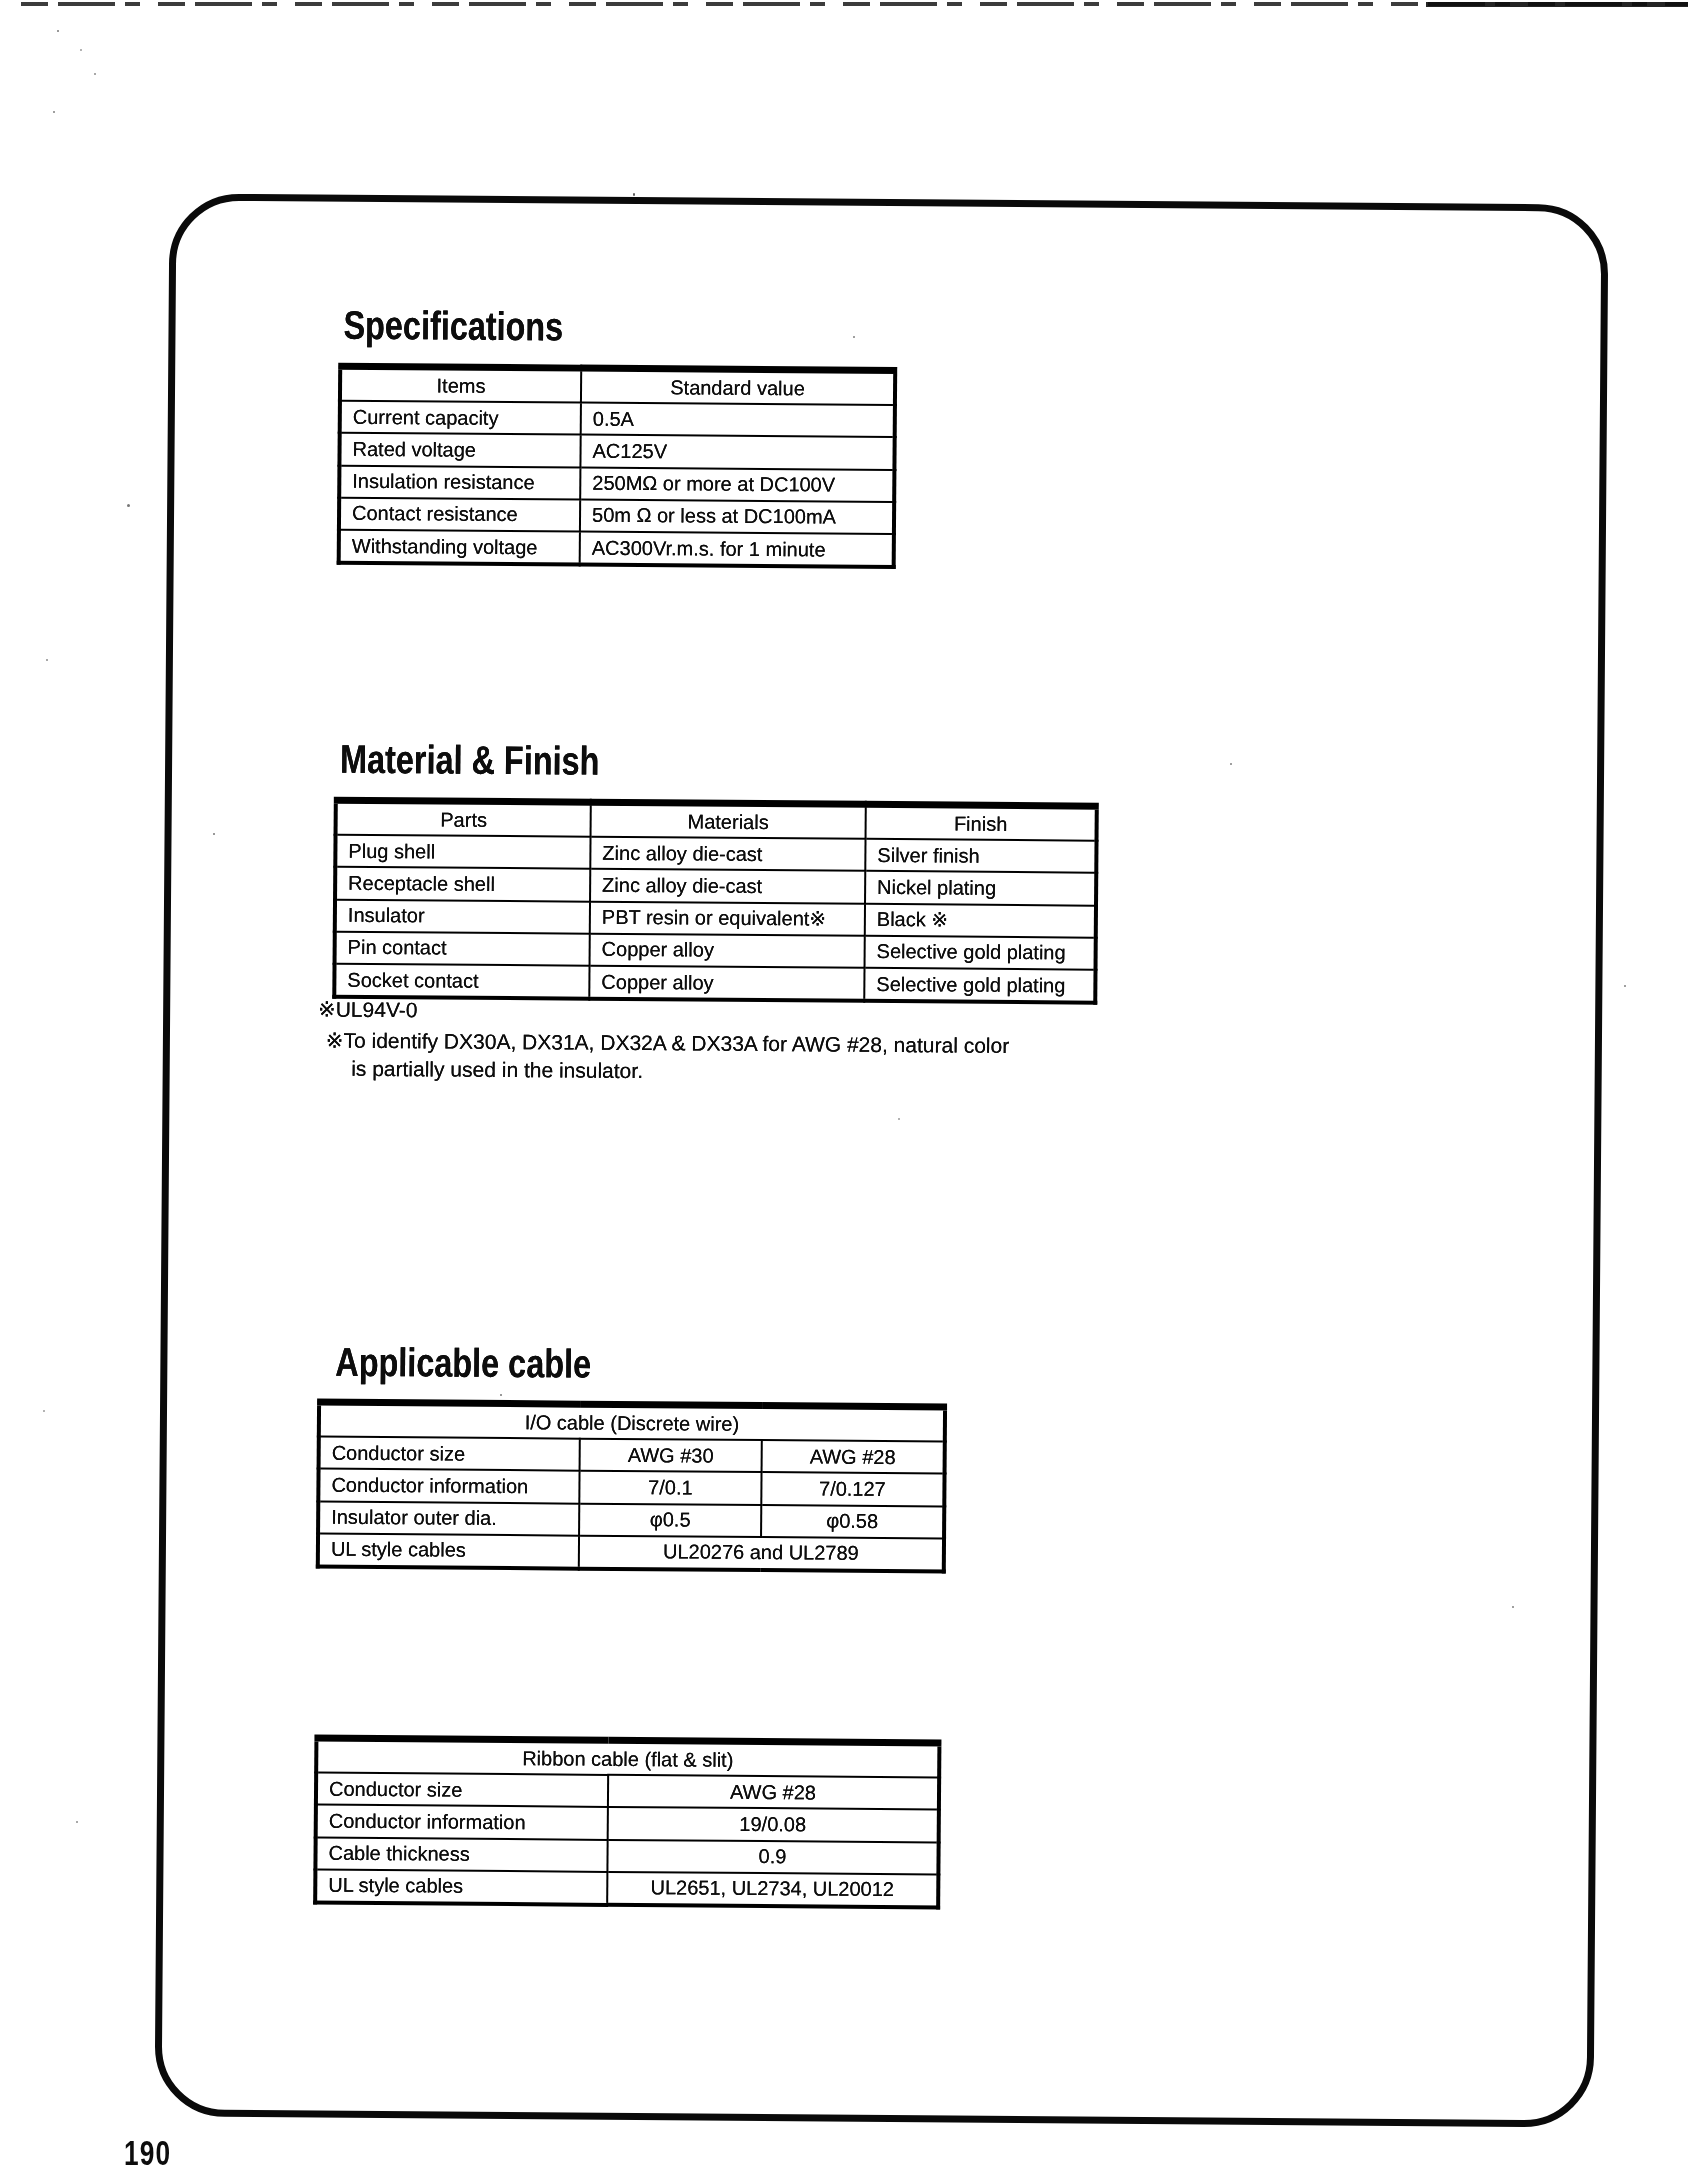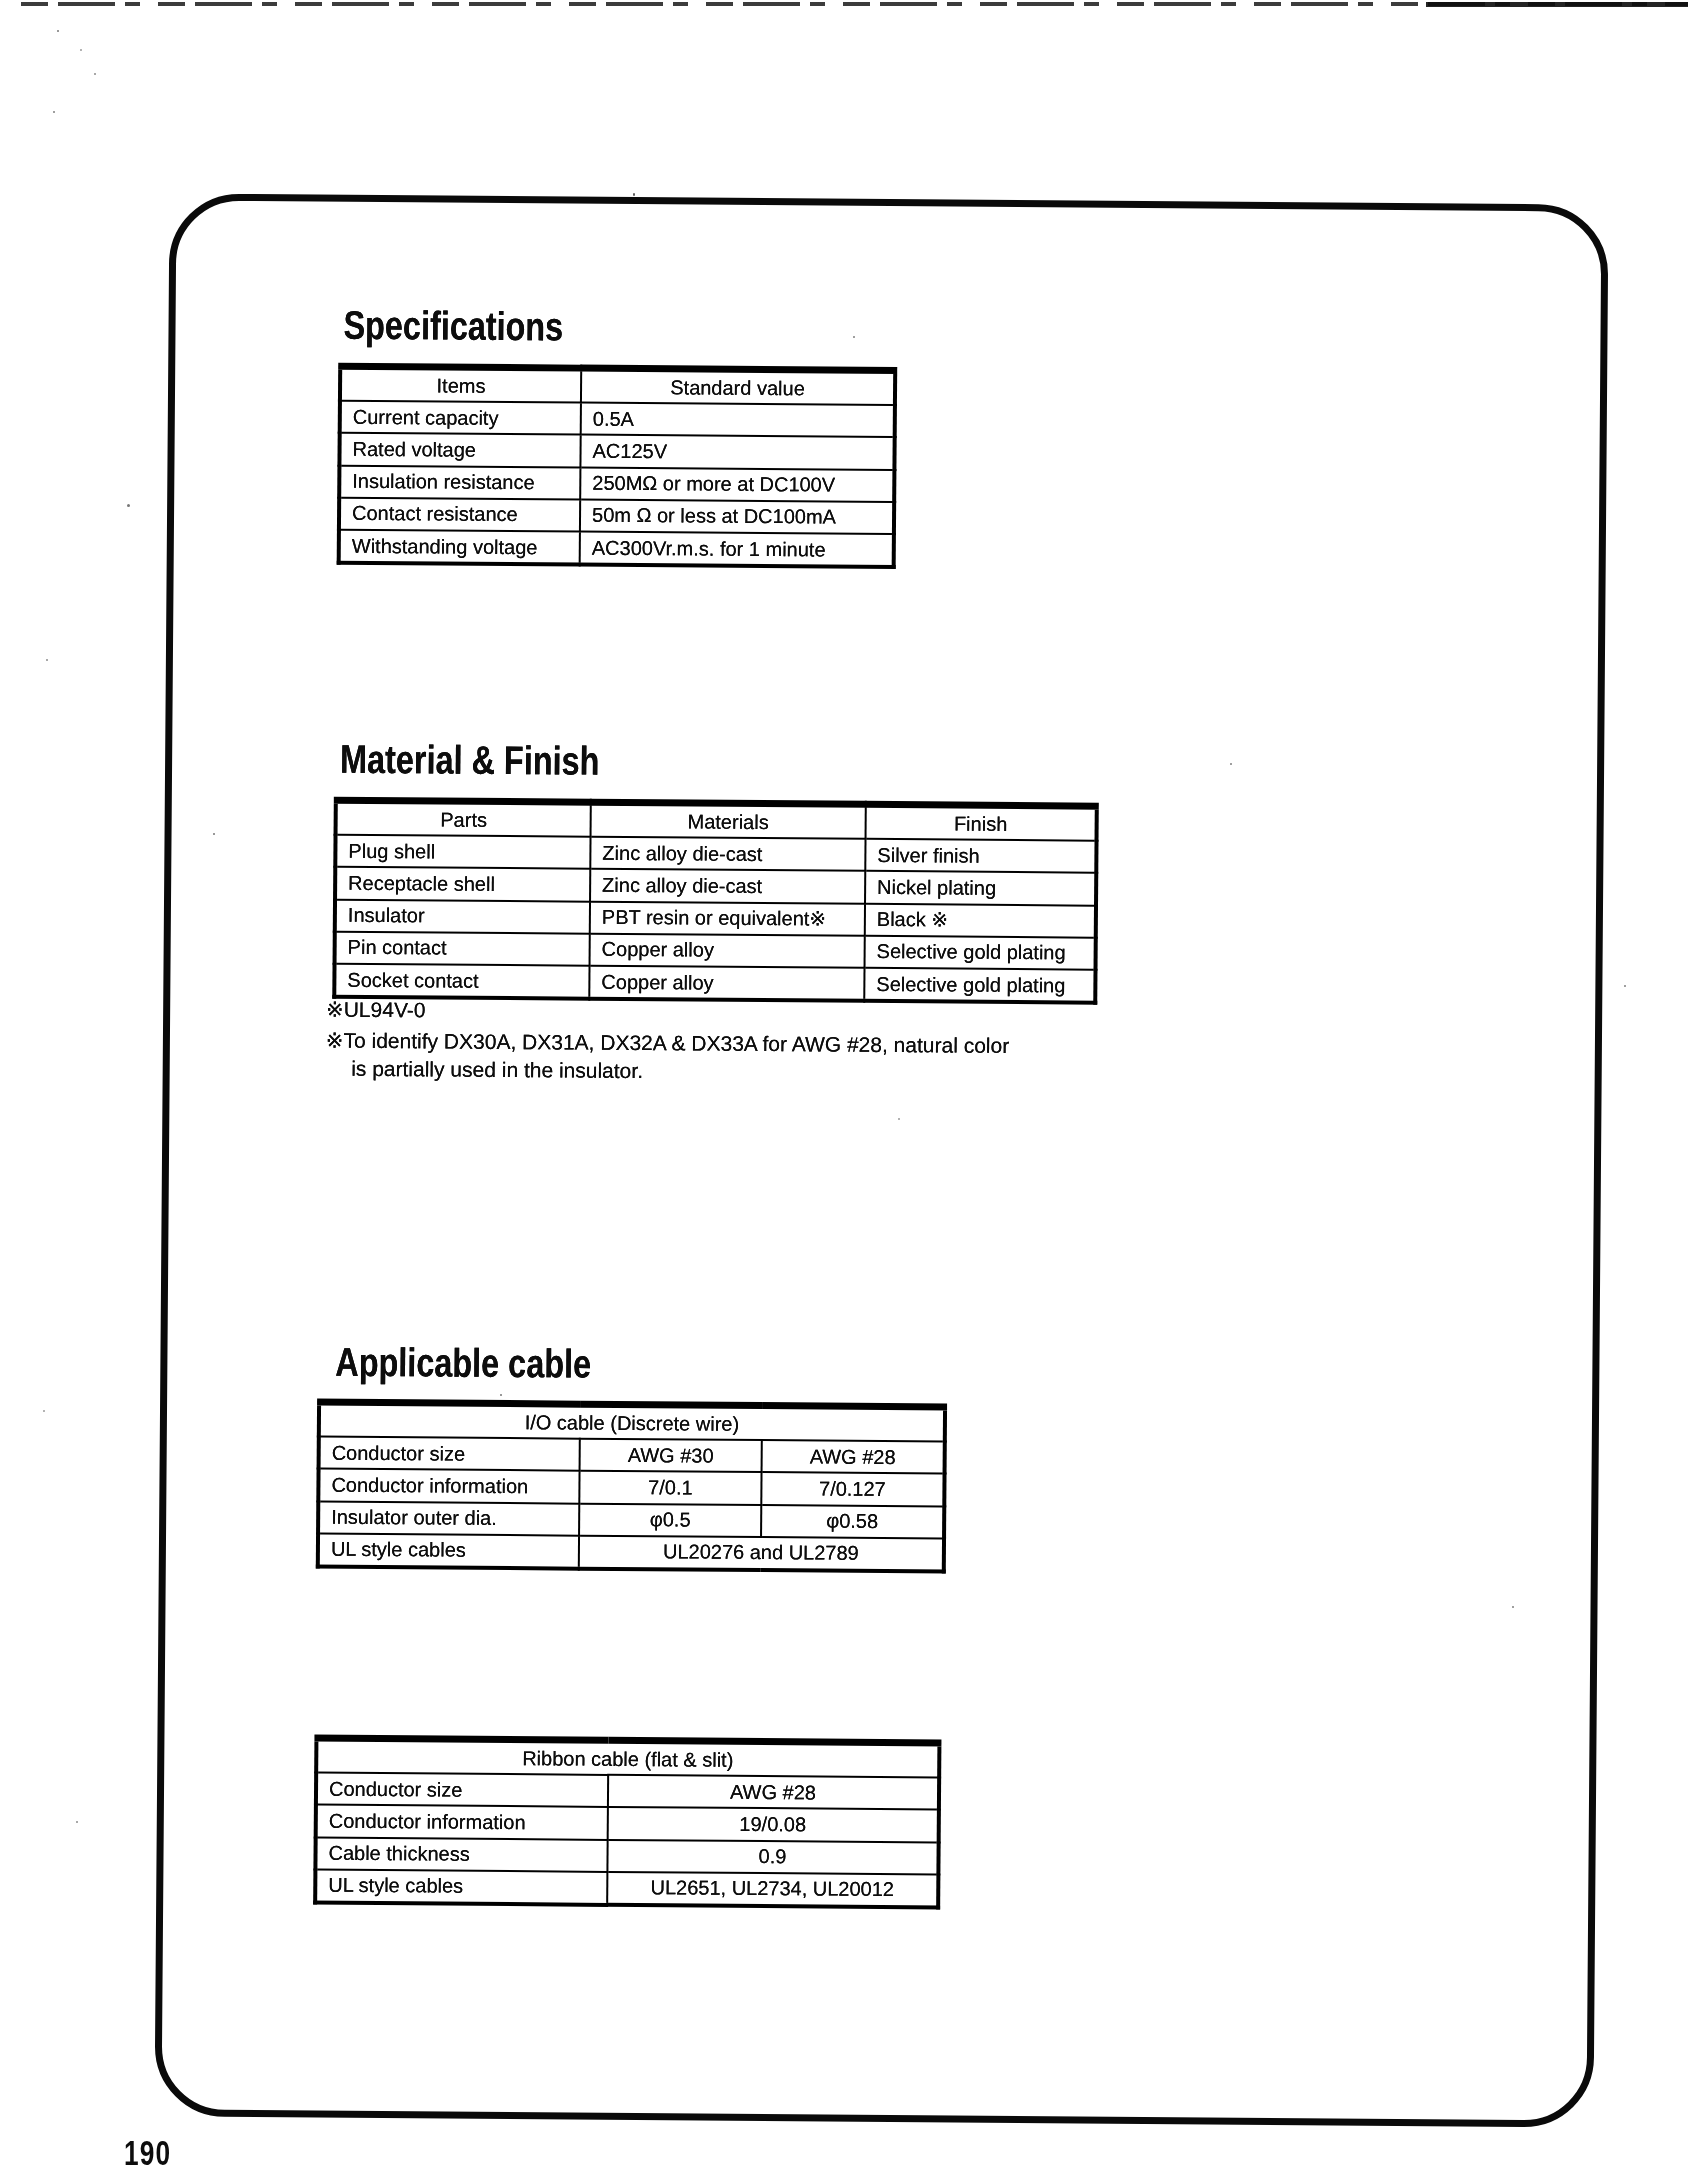--- a/index.html
+++ b/index.html
@@ -141,21 +141,21 @@
       <td class="c-left">Selective gold plating</td>
     </tr>
     <tr>
       <td class="c-left">Socket contact</td>
       <td class="c-left">Copper alloy</td>
       <td class="c-left">Selective gold plating</td>
     </tr>
   </tbody>
     </table>
 
-  <div class="note" style="left:156px;top:794px;">※UL94V-0</div>
+  <div class="note" style="left:148px;top:794px;">※UL94V-0</div>
   <div class="note wrap" style="left:156px;top:825px;">※To identify DX30A, DX31A, DX32A &amp; DX33A for AWG #28, natural color is partially used in the insulator.</div>
 
   <h2 class="heading" style="left:168px;top:1140px;">Applicable cable</h2>
 
   <table class="dtable" style="left:150px;top:1197px;width:626px;">
     <colgroup>
         <col style="width:261px">
         <col style="width:182px">
         <col style="width:183px">
       </colgroup>

